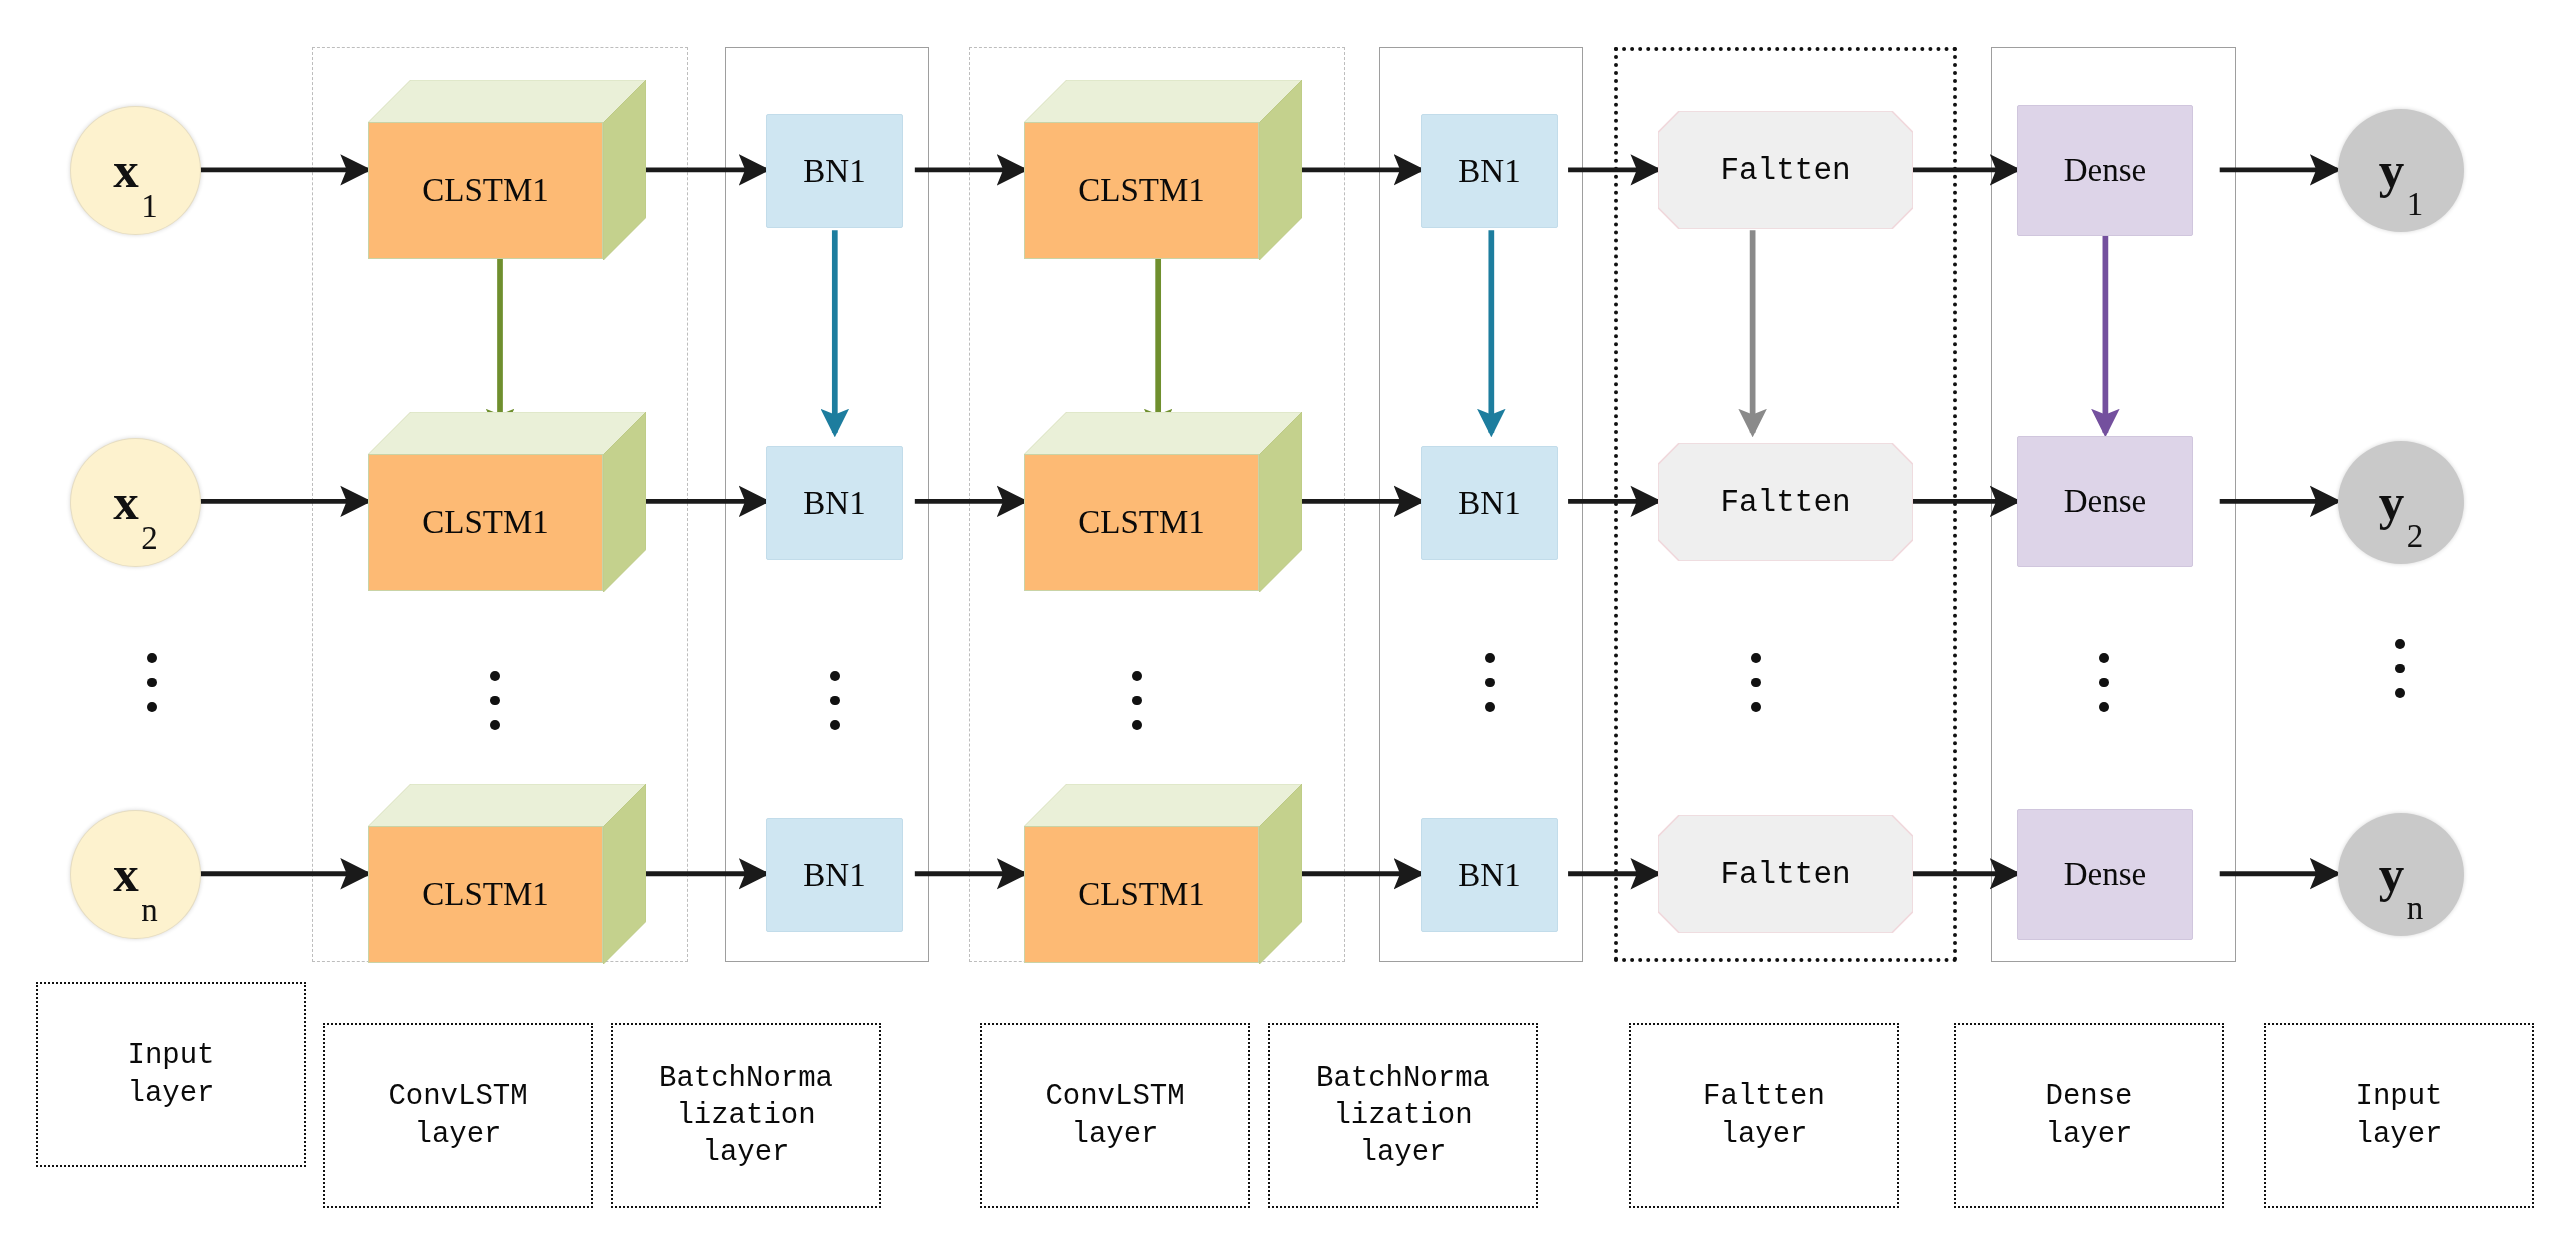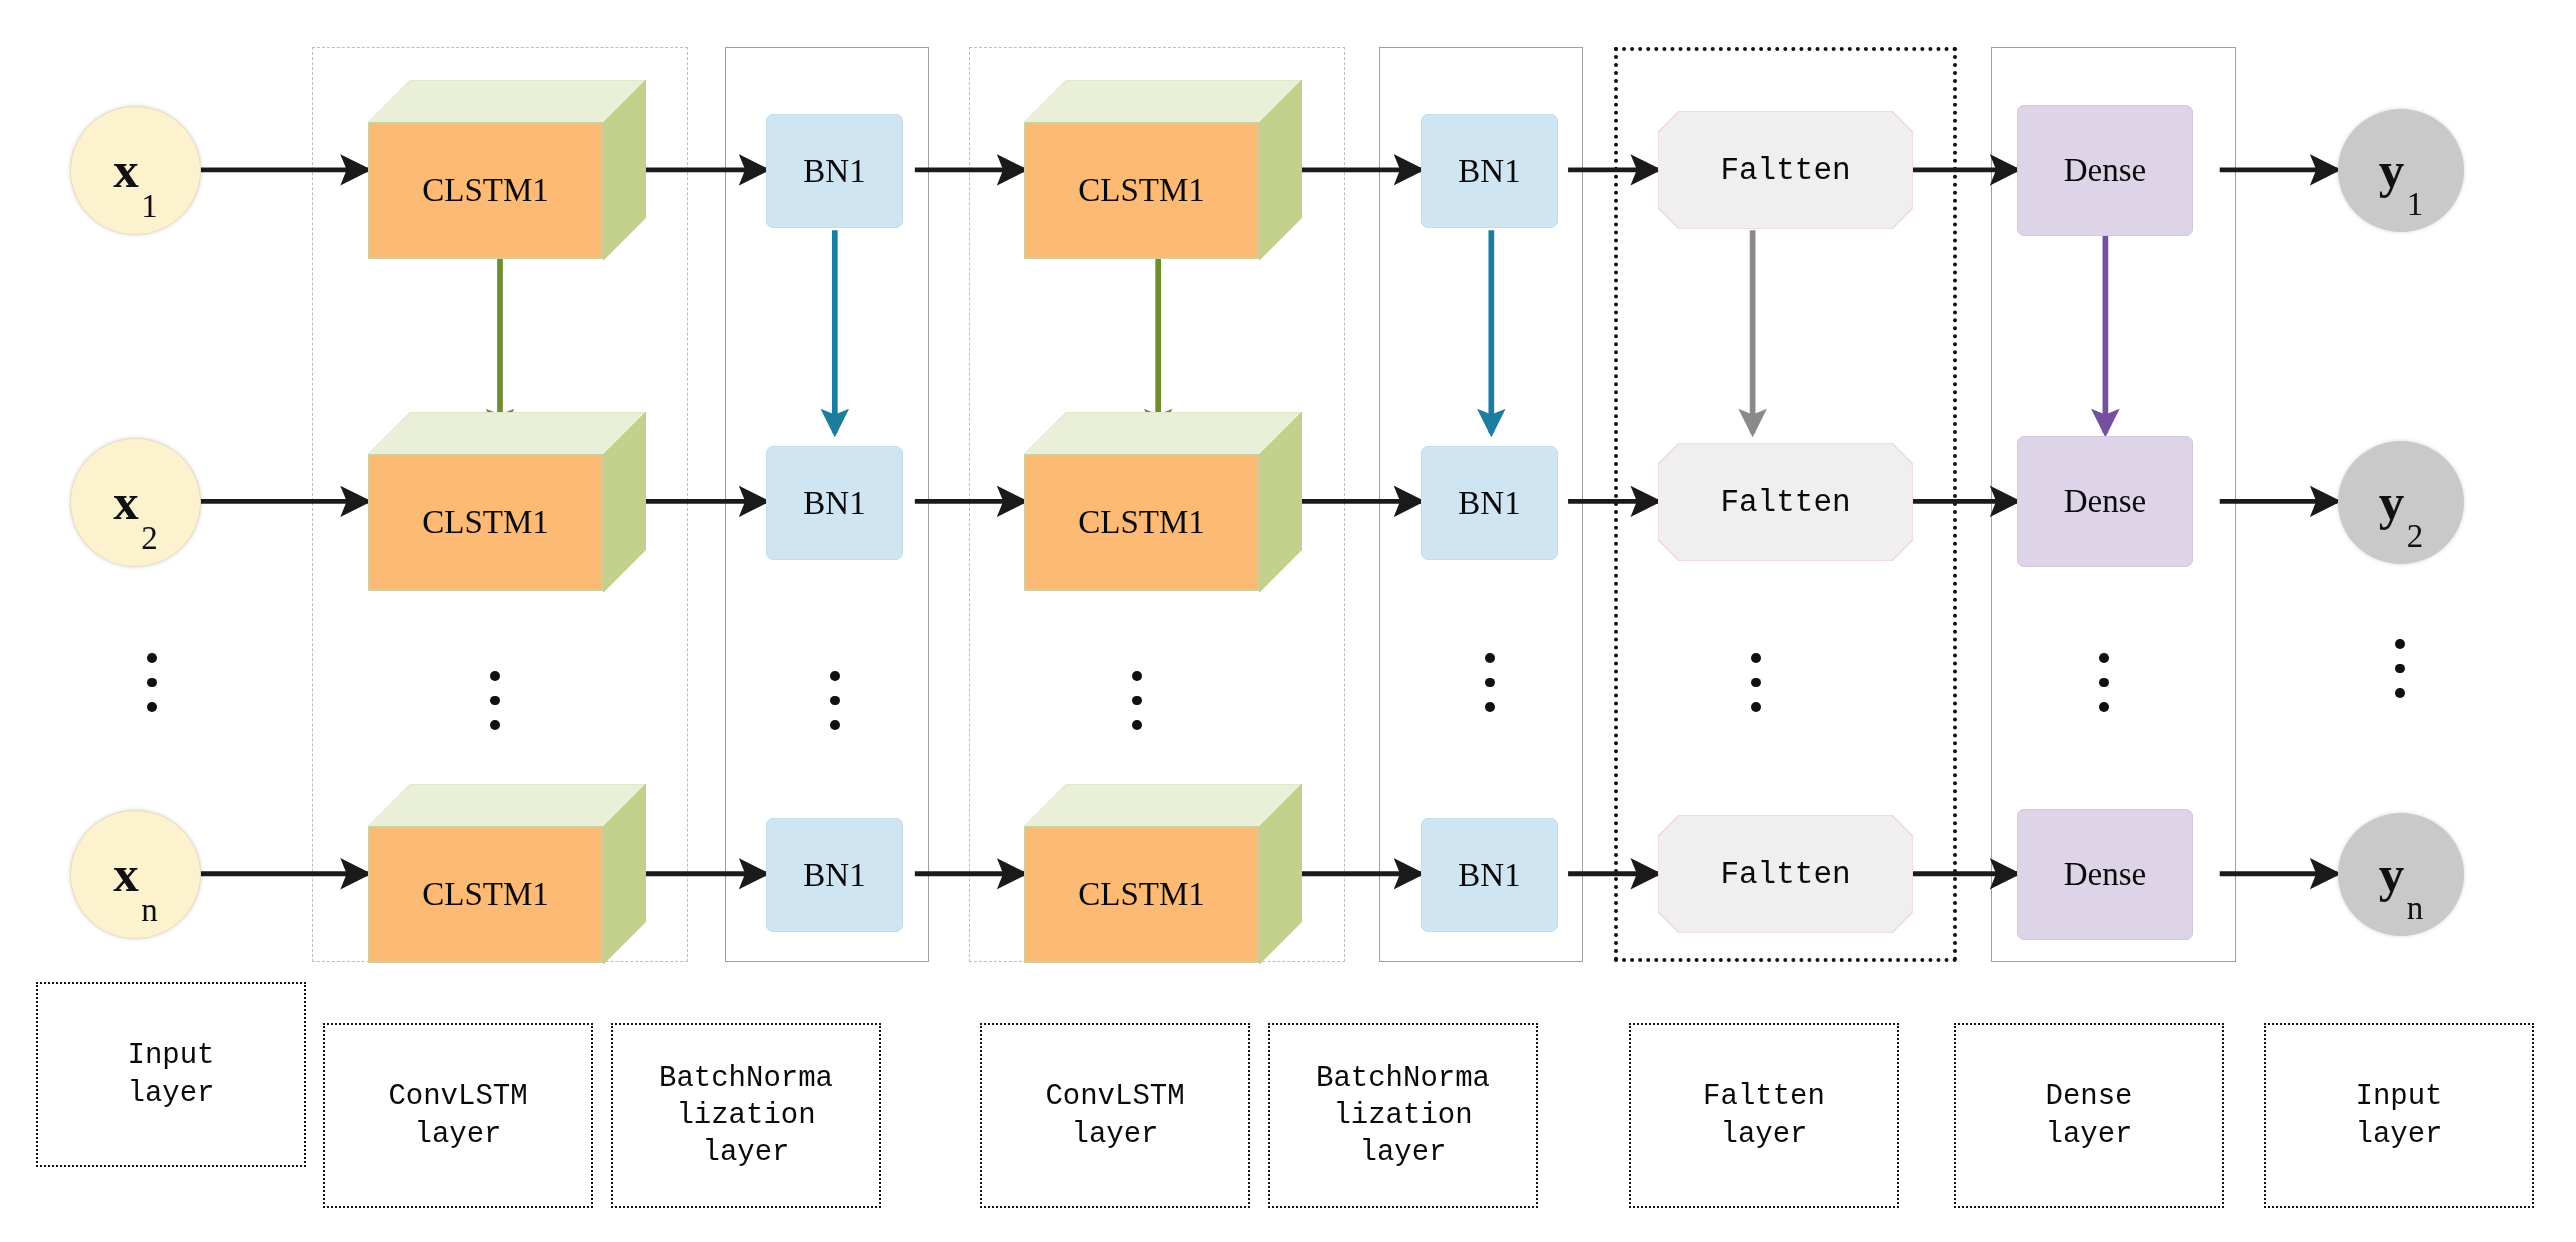--- a/index.html
+++ b/index.html
@@ -91,21 +91,21 @@
     justify-content: center;
     font-size: 33px;
     color: #0a0a0a;
     font-family: "Liberation Serif", serif;
   }
 
   
   .rblock {
     position: absolute;
     box-sizing: border-box;
-    border-radius: 7px;
+    border-radius: 2px;
     display: flex;
     align-items: center;
     justify-content: center;
     font-size: 33px;
     color: #0a0a0a;
     font-family: "Liberation Serif", serif;
   }
   .bn-block {
     background: #cfe6f2;
     border: 0.8px solid #c2dcea;

